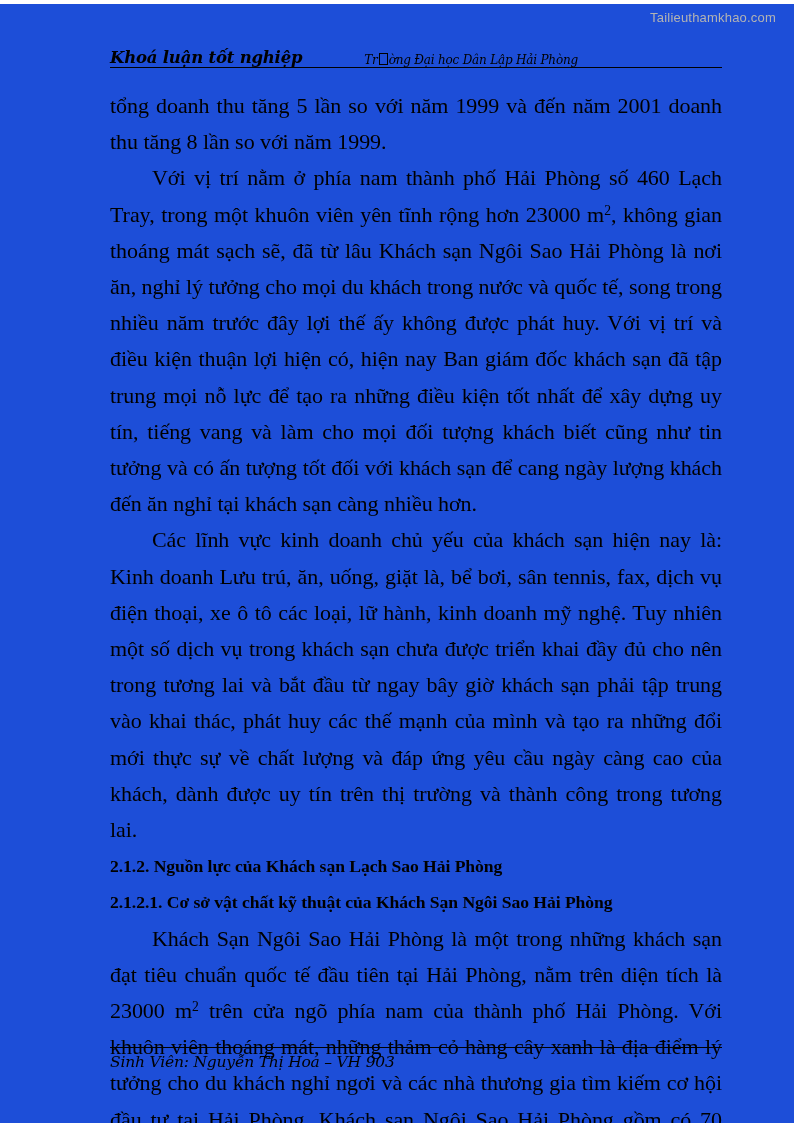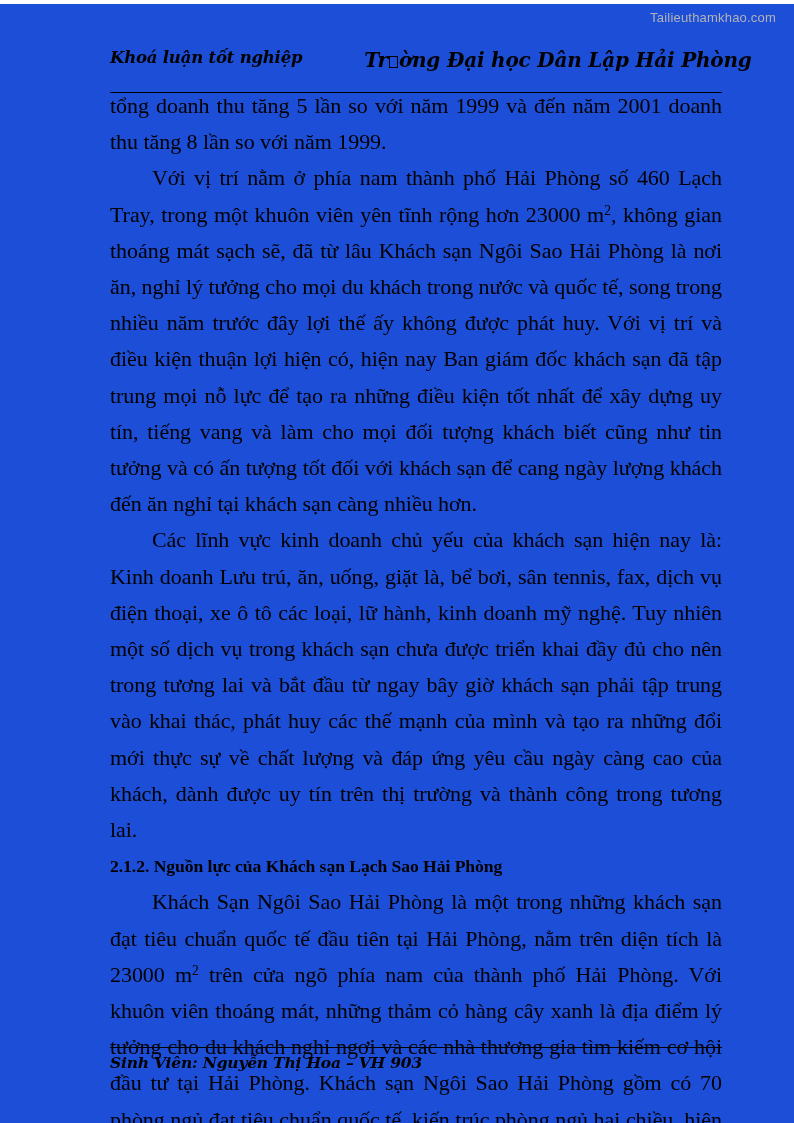--- a/index.html
+++ b/index.html
@@ -33,37 +33,37 @@
     white-space: nowrap;
   }
 
   
   .header {
     position: absolute;
     left: 110px;
     top: 44px;
     width: 612px;
     border-bottom: 1.6px solid #000000;
-    padding-bottom: 20px;
+    padding-bottom: 0;
     display: flex;
-    align-items: flex-start;
+    align-items: flex-end;
     white-space: nowrap;
   }
   .header-left {
     font-family: "DejaVu Serif", "Liberation Serif", serif;
     font-style: italic;
     font-weight: bold;
     font-size: 16.5px;
     letter-spacing: -0.2px;
   }
   .header-right {
     font-family: "DejaVu Serif", "Liberation Serif", serif;
     font-style: italic;
-    font-weight: bold;
-    font-size: 20px;
+    font-weight: normal;
+    font-size: 12px;
     letter-spacing: -0.2px;
     margin-left: 62px;
   }
   .tofu {
     display: inline-block;
     width: 9px;
     height: 12px;
     border: 1.4px solid #000;
     box-sizing: border-box;
     vertical-align: -1px;
@@ -113,21 +113,21 @@
     position: absolute;
     left: 110px;
     top: 1043px;
     width: 612px;
     border-top: 1.6px solid #000000;
     padding-top: 5px;
   }
   .footer-text {
     font-family: "DejaVu Serif", "Liberation Serif", serif;
     font-style: italic;
-    font-weight: bold;
+    font-weight: normal;
     font-size: 15.5px;
     letter-spacing: -0.2px;
     white-space: nowrap;
   }
 </style>
 </head>
 <body>
 
 <div class="page">
 
@@ -141,20 +141,21 @@
   <div class="body-col">
 
     <p class="para no-indent">tổng doanh thu tăng 5 lần so với năm 1999 và đến năm 2001 doanh thu tăng 8 lần so với năm 1999.</p>
 
     <p class="para"><span>Với vị trí nằm ở phía nam thành phố Hải Phòng số 460 Lạch Tray, trong một khuôn viên yên tĩnh rộng hơn 23000 m</span><sup>2</sup><span>, không gian thoáng mát sạch sẽ, đã từ lâu Khách sạn Ngôi Sao Hải Phòng là nơi ăn, nghỉ lý tưởng cho mọi du khách trong nước và quốc tế, song trong nhiều năm trước đây lợi thế ấy không được phát huy. Với vị trí và điều kiện thuận lợi hiện có, hiện nay Ban giám đốc khách sạn đã tập trung mọi nỗ lực để tạo ra những điều kiện tốt nhất để xây dựng uy tín, tiếng vang và làm cho mọi đối tượng khách biết cũng như tin tưởng và có ấn tượng tốt đối với khách sạn để cang ngày lượng khách đến ăn nghỉ tại khách sạn càng nhiều hơn.</span></p>
 
     <p class="para">Các lĩnh vực kinh doanh chủ yếu của khách sạn hiện nay là: Kinh doanh Lưu trú, ăn, uống, giặt là, bể bơi, sân tennis, fax, dịch vụ điện thoại, xe ô tô các loại, lữ hành, kinh doanh mỹ nghệ. Tuy nhiên một số dịch vụ trong khách sạn chưa được triển khai đầy đủ cho nên trong tương lai và bắt đầu từ ngay bây giờ khách sạn phải tập trung vào khai thác, phát huy các thế mạnh của mình và tạo ra những đổi mới thực sự về chất lượng và đáp ứng yêu cầu ngày càng cao của khách, dành được uy tín trên thị trường và thành công trong tương lai.</p>
 
     <h3 class="heading">2.1.2. Nguồn lực của Khách sạn Lạch Sao Hải Phòng</h3>
 
+    <h3 class="heading spread">2.1.2.1. Cơ sở vật chất kỹ thuật của Khách Sạn Ngôi Sao Hải Phòng</h3>
 
     <p class="para"><span>Khách Sạn Ngôi Sao Hải Phòng là một trong những khách sạn đạt tiêu chuẩn quốc tế đầu tiên tại Hải Phòng, nằm trên diện tích là 23000 m</span><sup>2</sup><span> trên cửa ngõ phía nam của thành phố Hải Phòng. Với khuôn viên thoáng mát, những thảm cỏ hàng cây xanh là địa điểm lý tưởng cho du khách nghỉ ngơi và các nhà thương gia tìm kiếm cơ hội đầu tư tại Hải Phòng. Khách sạn Ngôi Sao Hải Phòng gồm có 70 phòng ngủ đạt tiêu chuẩn quốc tế, kiến trúc phòng ngủ hai chiều, hiện đại, thoáng mát, trang nhã, đầy đủ các trang thiết bị tiện nghi như: Hệ thống điều hoà hai chiều, hệ thống truyền hình kỹ thuật số, tổng đài điện</span></p>
 
   </div>
 
   <div class="footer">
     <div class="footer-text">Sinh Viên: Nguyễn Thị Hoa – VH 903</div>
   </div>
 
 </div>

